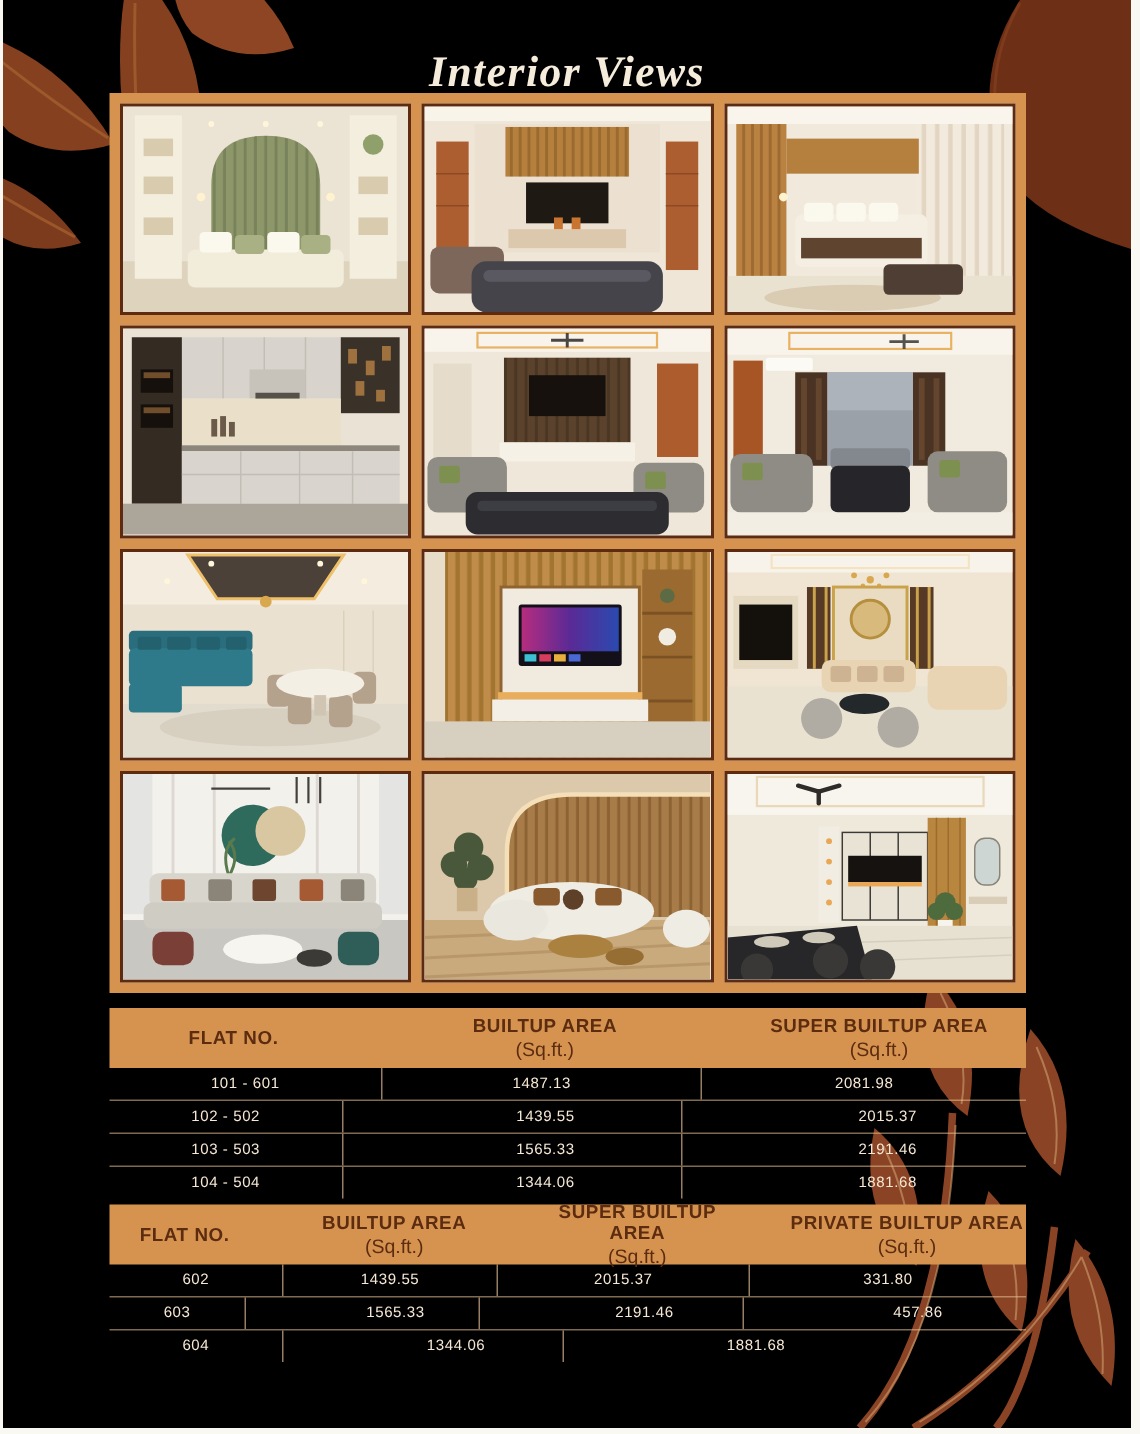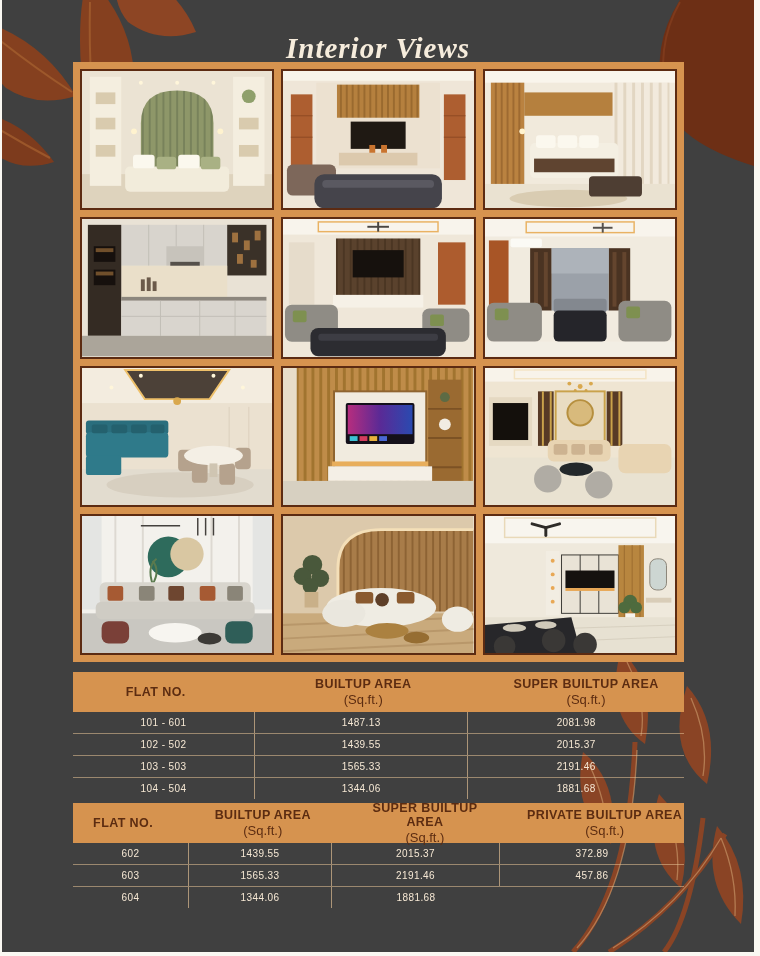--- a/index.html
+++ b/index.html
@@ -1,36 +1,36 @@
 <!DOCTYPE html>
 <html><head>
 <meta charset="utf-8">
 <style>
   html,body{margin:0;padding:0;}
   body{width:760px;height:956px;background:#faf8f2;position:relative;overflow:hidden;
        font-family:"Liberation Sans",sans-serif;}
-  .page{position:absolute;top:0;left:2px;width:752px;height:952px;background:#404040;overflow:hidden;}
+  .page{position:absolute;top:0;left:2px;width:752px;height:952px;background:#000000;overflow:hidden;}
   .decor{position:absolute;}
   .title{position:absolute;top:13px;left:0;width:100%;text-align:center;
          font-family:"Liberation Serif",serif;font-style:italic;font-weight:600;
          font-size:29px;color:#f6ecdc;letter-spacing:1px;}
   .frame{position:absolute;left:71px;top:62px;width:611px;height:600px;background:#d6934f;
          box-sizing:border-box;padding:7px;display:grid;
          grid-template-columns:repeat(3,1fr);grid-template-rows:repeat(4,1fr);gap:7px;}
   .photo{margin:0;border:2px solid #5c2b12;overflow:hidden;background:#efe8da;}
   .photo svg{display:block;width:100%;height:100%;}
   .tbl{position:absolute;left:71px;width:611px;color:#f6e8d4;}
   #table1{top:672px;}
   #table2{top:803px;}
   .t-head{display:flex;background:#d6934f;color:#5c2c11;height:40px;align-items:stretch;gap:28px;}
   .t-hcell{display:flex;flex-direction:column;justify-content:center;text-align:center;box-sizing:border-box;}
   .t-hlabel{font-size:12.5px;font-weight:700;letter-spacing:.4px;}
   .t-hsub{font-size:13px;margin-top:1px;font-weight:400;}
   .t-row{display:flex;height:21px;line-height:21px;}
-  .t-row + .t-row{border-top:1px solid rgba(230,195,150,.55);}
+  .t-row + .t-row{border-top:1px solid rgba(230,195,150,.55);gap:44px;}
   .t-cell{text-align:center;font-size:10px;letter-spacing:.4px;box-sizing:border-box;}
   .t-body .t-cell:not(:last-child){border-right:1px solid rgba(230,195,150,.65);}
   .tbl-0 .c0{width:29.8%}.tbl-0 .c1{width:34.9%}.tbl-0 .c2{width:35.3%}
   .tbl-1 .c0{width:19%}.tbl-1 .c1{width:23.4%}.tbl-1 .c2{width:27.5%}.tbl-1 .c3{width:30.1%}
 </style>
 </head>
 <body>
 
 <div class="page">
 
@@ -588,21 +588,21 @@
         <div class="t-hcell c3">
           <div class="t-hlabel">PRIVATE BUILTUP AREA</div>
           <div class="t-hsub">(Sq.ft.)</div>
         </div>
       </div>
       <div class="t-body">
         <div class="t-row">
           <div class="t-cell c0">602</div>
           <div class="t-cell c1">1439.55</div>
           <div class="t-cell c2">2015.37</div>
-          <div class="t-cell c3">372.89</div>
+          <div class="t-cell c3">331.80</div>
         </div>
         <div class="t-row">
           <div class="t-cell c0">603</div>
           <div class="t-cell c1">1565.33</div>
           <div class="t-cell c2">2191.46</div>
           <div class="t-cell c3">457.86</div>
         </div>
         <div class="t-row">
           <div class="t-cell c0">604</div>
           <div class="t-cell c1">1344.06</div>

